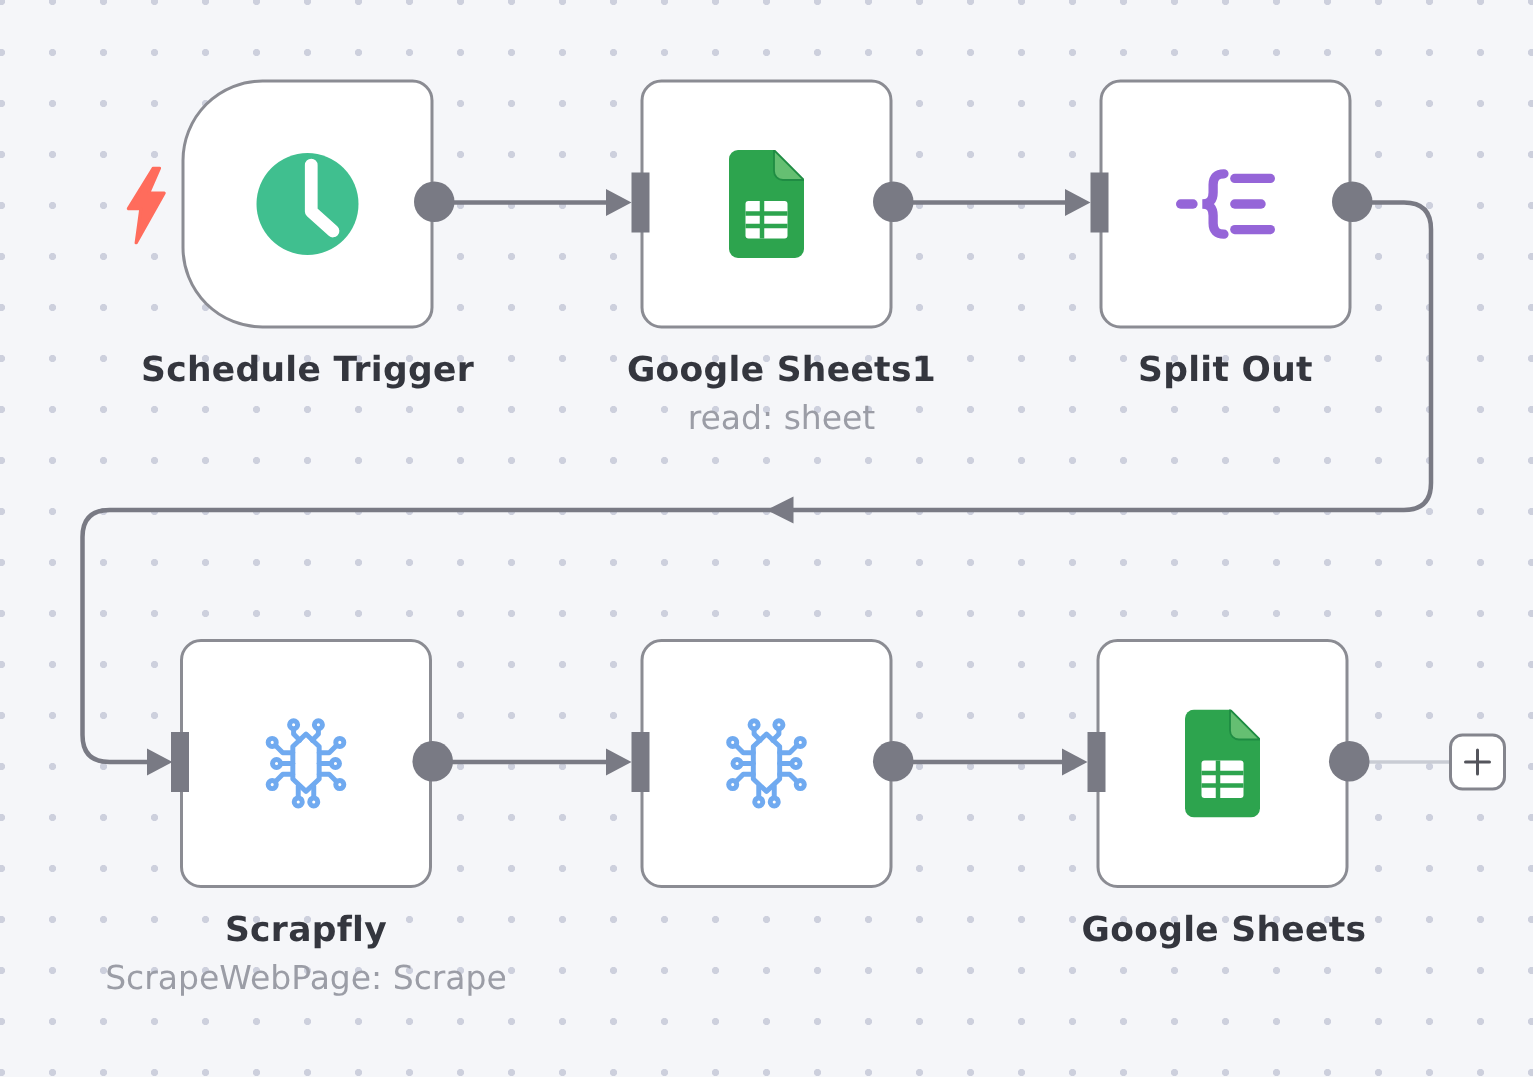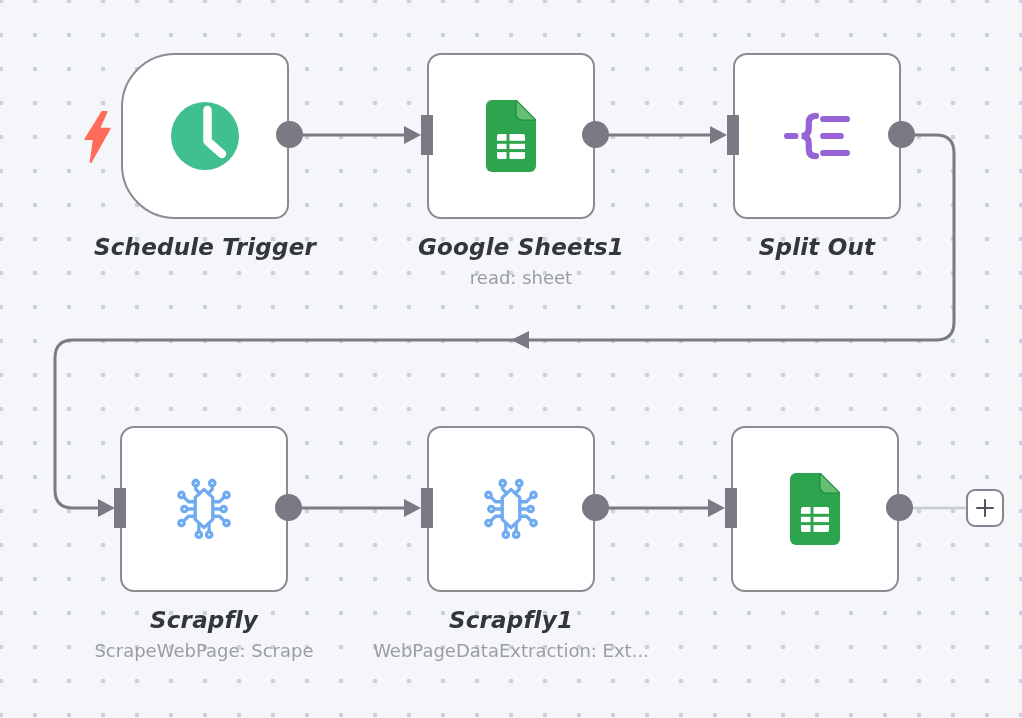--- a/index.html
+++ b/index.html
@@ -22,22 +22,22 @@
   }
   .node.trigger{border-radius:54px 14px 14px 54px;}
   .out-dot{
     position:absolute;width:27px;height:27px;border-radius:50%;
     background:#797a84;z-index:3;
   }
   .in-rect{
     position:absolute;width:12px;height:40px;background:#797a84;z-index:3;
   }
   .node-label{position:absolute;width:360px;text-align:center;z-index:2;}
-  .node-title{font-size:23px;font-weight:600;color:#34363e;letter-spacing:.2px;font-style:italic;}
-  .node-subtitle{font-size:18px;color:#9b9da6;margin-top:7px;}
+  .node-title{font-size:23px;font-weight:600;color:#34363e;letter-spacing:.2px;}
+  .node-subtitle{font-size:22px;color:#9b9da6;margin-top:7px;}
   .plus-btn{
     position:absolute;left:966px;top:489px;width:38px;height:38px;
     background:#fff;border:2.2px solid #84858d;border-radius:9px;
     box-sizing:border-box;z-index:3;cursor:pointer;
     display:flex;align-items:center;justify-content:center;
   }
   .plus-glyph{position:relative;width:18px;height:18px;}
   .plus-glyph::before,.plus-glyph::after{
     content:"";position:absolute;background:#54555c;border-radius:2px;
   }
@@ -196,24 +196,21 @@
     <div class="node-title">Google Sheets1</div>
     <div class="node-subtitle">read: sheet</div>
   </div>
   <div class="node-label" style="left:637px;top:234px;">
     <div class="node-title">Split Out</div>
   </div>
   <div class="node-label" style="left:24px;top:607px;">
     <div class="node-title">Scrapfly</div>
     <div class="node-subtitle">ScrapeWebPage: Scrape</div>
   </div>
-  <div class="node-label" style="left:331px;top:607px;">
-    <div class="node-title">Scrapfly1</div>
-    <div class="node-subtitle">WebPageDataExtraction: Ext...</div>
-  </div>
   <div class="node-label" style="left:636px;top:607px;">
+    <div class="node-title">Google Sheets</div>
   </div>
 
   <div class="plus-btn" aria-label="+">
     <span class="plus-glyph"></span>
   </div>
 
 </div>
 
 </body></html>

